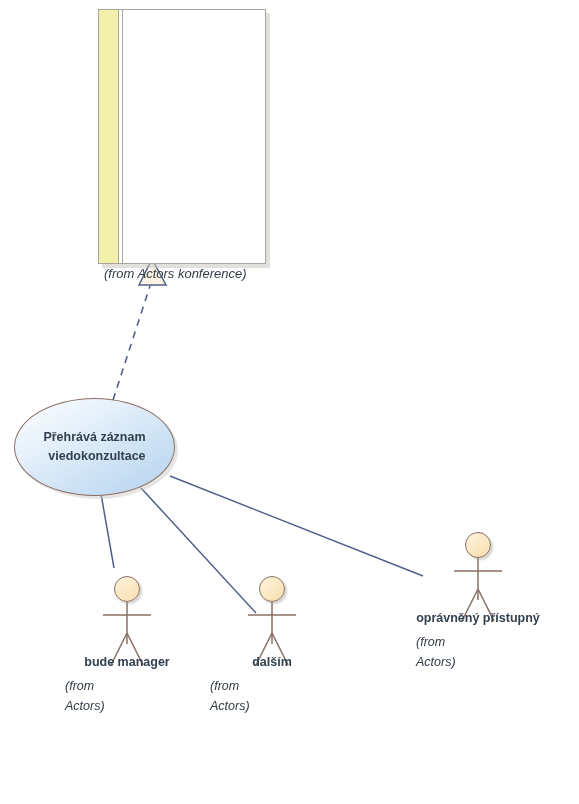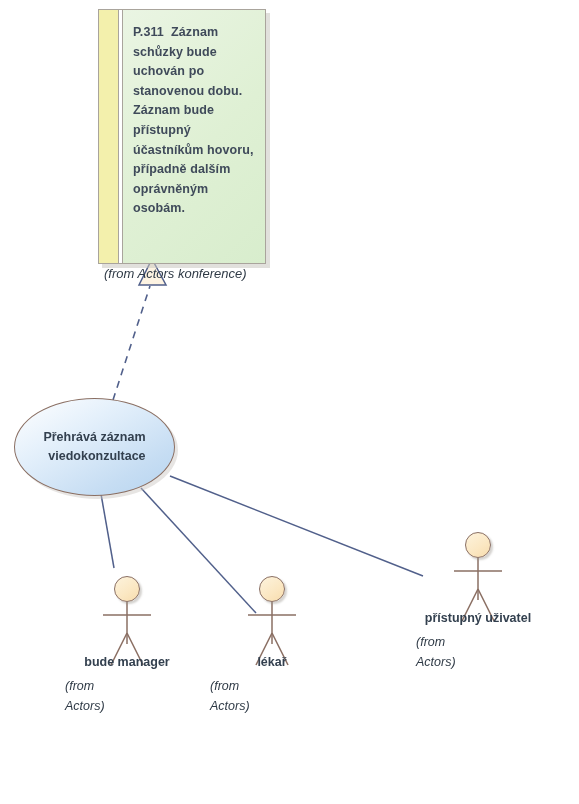--- a/index.html
+++ b/index.html
@@ -211,23 +211,20 @@
       <line x1="478" y1="589" x2="462" y2="621"></line>
       <line x1="478" y1="589" x2="494" y2="621"></line>
     </g>
   </svg>
 
   <div class="note-wrap">
     <div class="note-shadow"></div>
     <div class="note-body">
       <div class="note-strip"></div>
       <div class="note-gap"></div>
-      <div class="note-panel">
-        <div class="note-text">P.311  Záznam schůzky bude uchován po stanovenou dobu. Záznam bude přístupný účastníkům hovoru, případně dalším oprávněným osobám.</div>
-      </div>
     </div>
   </div>
 
   <div class="note-caption">(from Actors konference)</div>
 
   <div class="usecase">
     <div class="usecase-shadow"></div>
     <div class="usecase-oval">
       <div class="usecase-label">Přehrává záznam
 viedokonzultace</div>
@@ -240,27 +237,27 @@
     </div>
     <div class="actor-name">bude manager</div>
     <div class="actor-from">(from
 Actors)</div>
   </div>
 
   <div class="actor" style="left:210px; top:576px; width:124px;">
     <div class="actor-fig">
       <div class="actor-head"></div>
     </div>
-    <div class="actor-name">lékař</div>
+    <div class="actor-name">dalším</div>
     <div class="actor-from">(from
 Actors)</div>
   </div>
 
   <div class="actor" style="left:416px; top:532px; width:124px;">
     <div class="actor-fig">
       <div class="actor-head"></div>
     </div>
-    <div class="actor-name">přístupný uživatel</div>
+    <div class="actor-name">oprávněný přístupný</div>
     <div class="actor-from">(from
 Actors)</div>
   </div>
 
 </div>
 
 </body></html>

